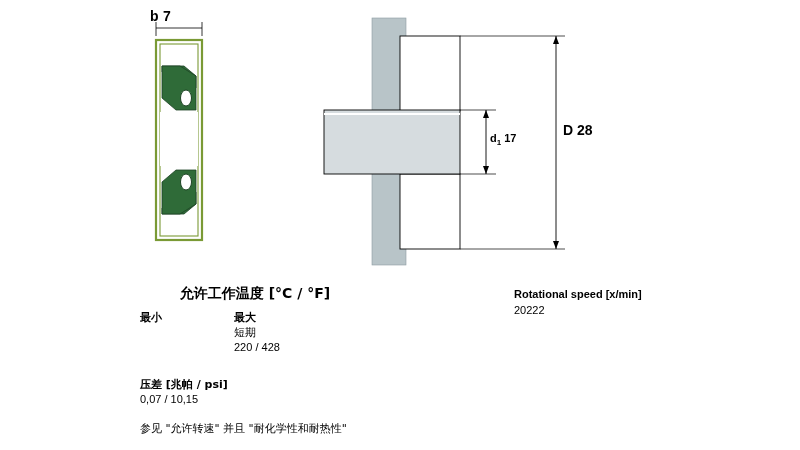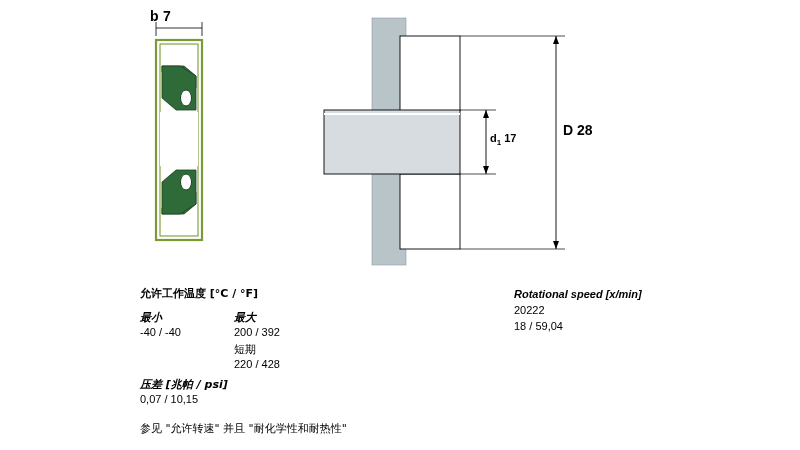--- a/index.html
+++ b/index.html
@@ -46,25 +46,25 @@
   #assembly {
     position: absolute;
     left: 320px;
     top: 14px;
     width: 300px;
     height: 255px;
   }
 
   
   .block { position: absolute; font-size: 11px; line-height: 15px; }
-  .hdr { font-weight: bold; font-style: italic; }
+  .hdr { font-weight: bold; }
   .cjk { font-family: "DejaVu Sans", sans-serif; }
 
   #temp-block { left: 140px; top: 286px; width: 230px; }
-  #temp-title { font-weight: bold; font-size: 11px; }
+  #temp-title { font-weight: bold; font-size: 14px; text-align: center; }
   .temp-grid {
     position: relative;
     margin-top: 9px;
     width: 230px;
     font-size: 11px;
   }
   .temp-row { position: relative; height: 15px; }
   .c-min { position: absolute; left: 0; }
   .c-max { position: absolute; left: 94px; }
   .c-sub { position: absolute; left: 94px; }
@@ -154,39 +154,34 @@
     <div class="abs" style="left:243px; top:108px; font-size:14px; font-weight:bold;">D 28</div>
   </div>
 
   <div id="temp-block" class="block">
     <div id="temp-title" class="cjk">允许工作温度 [°C / °F]</div>
     <div class="temp-grid">
       <div class="temp-row">
         <span class="c-min cjk hdr">最小</span>
         <span class="c-max cjk hdr">最大</span>
       </div>
-      <div class="temp-row" style="height:17px;">
-        <span class="c-min">-40  /  -40</span>
-        <span class="c-max">200  /  392</span>
-      </div>
       <div class="temp-row">
         <span class="c-sub cjk">短期</span>
       </div>
       <div class="temp-row">
         <span class="c-sub">220  /  428</span>
       </div>
     </div>
   </div>
 
   <div id="press-block" class="block">
     <div class="hdr cjk">压差 [兆帕 / psi]</div>
     <div>0,07  /  10,15</div>
   </div>
 
   <div id="note-block" class="block cjk">参见 "允许转速" 并且 "耐化学性和耐热性"</div>
 
   <div id="speed-block" class="block">
     <div class="speed-line hdr">Rotational speed [x/min]</div>
     <div class="speed-line">20222</div>
-    <div class="speed-line">18   /   59,04</div>
   </div>
 
 </div>
 
 </body></html>

